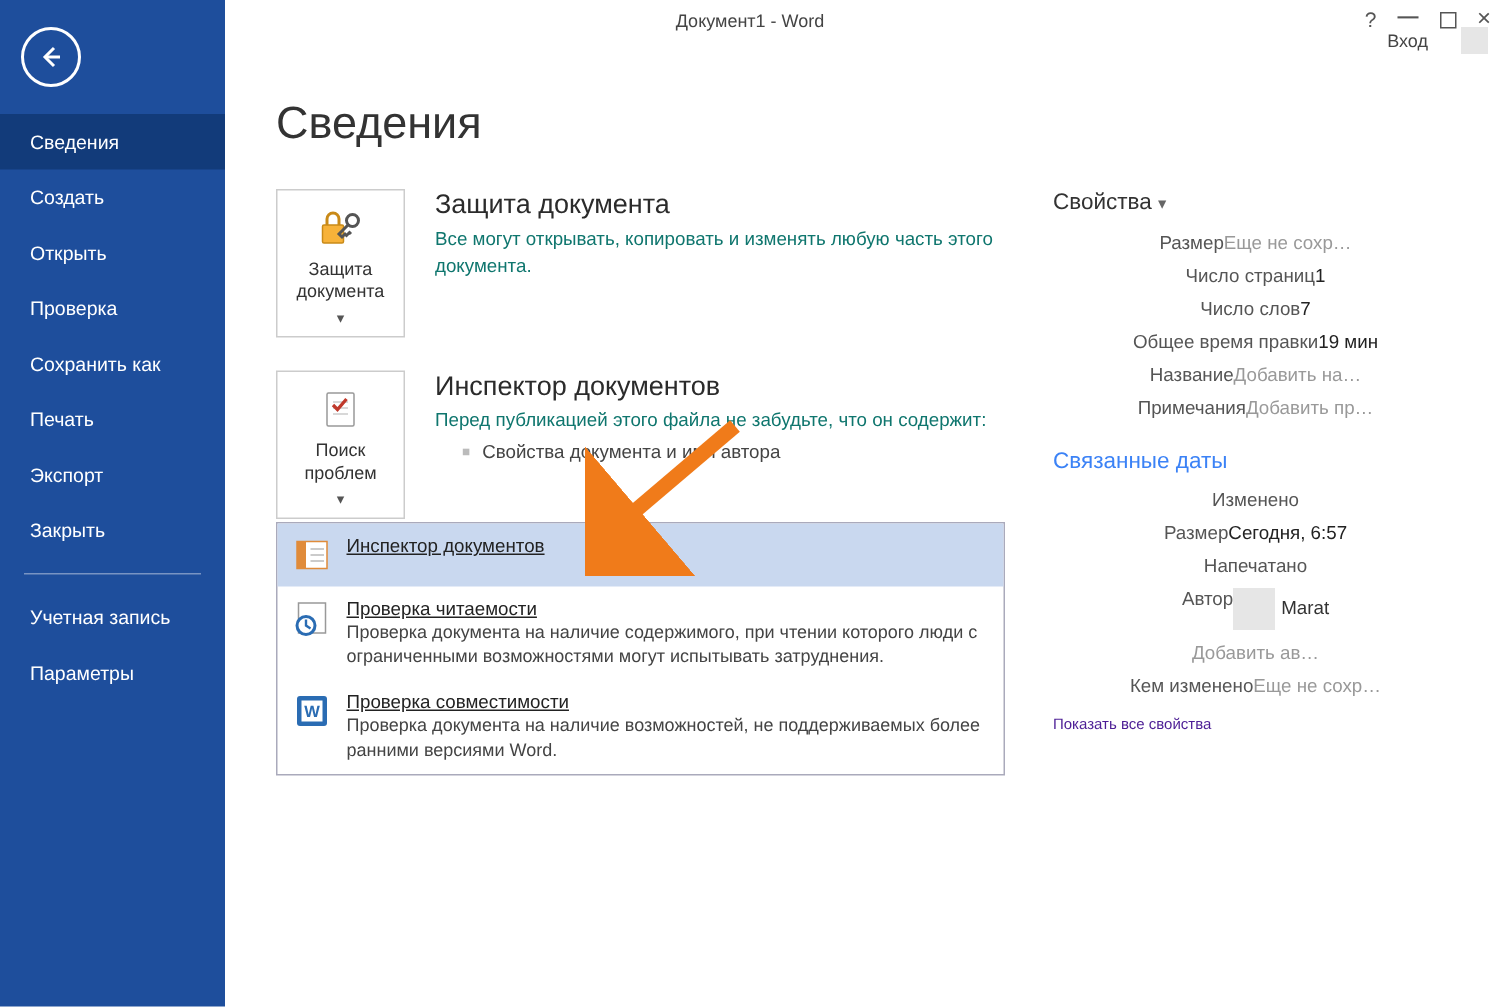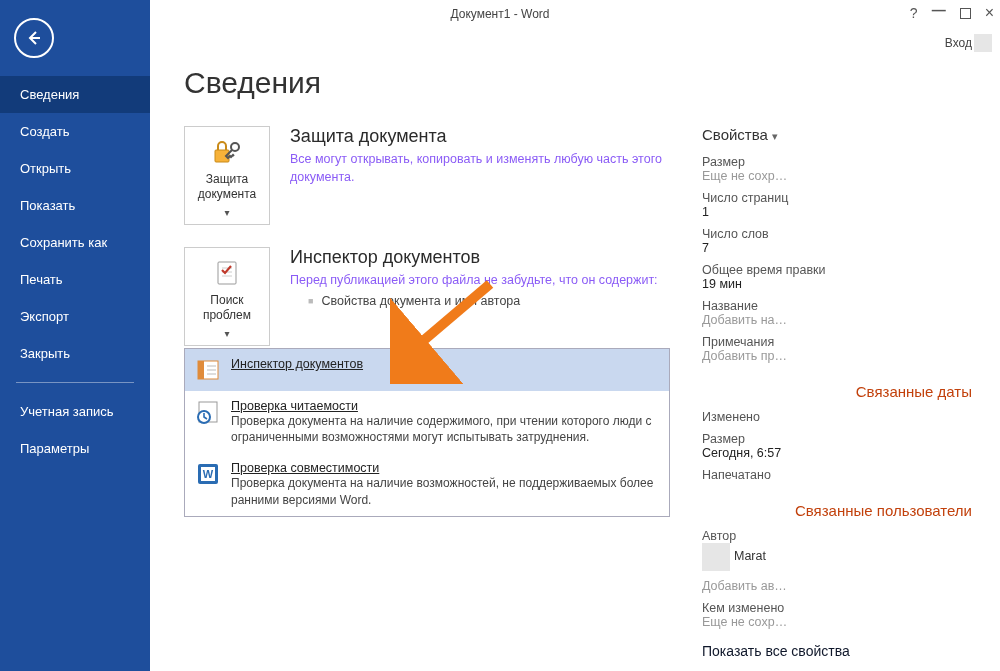--- a/index.html
+++ b/index.html
@@ -3,21 +3,21 @@
 <meta charset="utf-8">
 <style>
   * { margin: 0; padding: 0; box-sizing: border-box; font-family: "Segoe UI", Tahoma, sans-serif; }
   body { width: 1000px; height: 671px; overflow: hidden; background: #fff; position: relative; }
 
   
   .titlebar { height: 28px; display: flex; align-items: center; justify-content: center; position: relative; }
   .titlebar-title { font-size: 12px; color: #444; }
   .titlebar-controls { position: absolute; right: 6px; top: 4px; display: flex; gap: 14px; align-items: center; color: #555; font-size: 14px; }
   .titlebar-controls span { cursor: pointer; }
-  .login-row { position: absolute; right: 8px; top: 34px; display: flex; align-items: center; gap: 2px; font-size: 12px; color: #444; }
+  .login-row { position: absolute; right: 8px; top: 18px; display: flex; align-items: center; gap: 22px; font-size: 12px; color: #444; }
   .avatar-small { width: 18px; height: 18px; background: #e6e6e6; display:inline-block; }
 
   
   .sidebar { position: absolute; left: 0; top: 0; bottom: 0; width: 150px; background: #1e4e9c; color: #fff; }
   .back-btn { width: 40px; height: 40px; border: 2px solid #fff; border-radius: 50%; margin: 18px 0 18px 14px; display: flex; align-items: center; justify-content: center; cursor: pointer; }
   .side-item { padding: 11px 20px; font-size: 13px; cursor: pointer; }
   .side-item.active { background: #123b7a; }
   .side-sep { border-top: 1px solid rgba(255,255,255,.4); margin: 10px 16px; }
 
   
@@ -28,41 +28,41 @@
   .left-col { flex: 1.25; }
   .right-col { width: 270px; font-size: 12.5px; color: #333; }
 
   .section { display: flex; gap: 20px; margin-bottom: 22px; }
   .tile { width: 86px; text-align: center; border: 1px solid #ccc; padding: 8px 4px 4px; cursor: pointer; background:#fff;}
   .tile .icon-box { height: 34px; display:flex; align-items:center; justify-content:center; }
   .tile-label { font-size: 12px; color: #333; line-height:1.25; margin-top:3px;}
   .tile-caret { font-size:10px; color:#555; }
   .section-body { flex: 1; }
   .section-title { font-size: 18px; color: #2b2b2b; margin-bottom: 4px; }
-  .section-desc { font-size: 12.5px; color: #8b5cf6; line-height: 1.4; }
+  .section-desc { font-size: 12.5px; color: #0f766e; line-height: 1.4; }
   .bullet { margin-left: 18px; margin-top:4px; font-size:12.5px; color:#444;}
   .bullet::before{content:"■"; color:#bbb; font-size:9px; margin-right:8px; position:relative; top:-1px;}
 
   
   .popup { border: 1px solid #aab; background:#fff; }
   .popup-item { display:flex; gap:10px; padding:8px 10px; align-items:flex-start;}
   .popup-item.sel { background:#c9d8ef; }
   .popup-item .pi-icon { width:26px; height:26px; flex-shrink:0; display:flex; align-items:center; justify-content:center;}
   .pi-title { font-size:12.5px; text-decoration: underline; color:#222; }
   .pi-desc { font-size:12px; color:#444; line-height:1.35; }
 
   
   .prop-head { font-size:15px; color:#333; margin-bottom:8px; }
   .prop-head .caret { font-size:11px; color:#666; }
-  .prop-row { display:flex; justify-content:center; padding:4px 0;flex-direction:column; }
+  .prop-row { display:flex; justify-content:center; padding:4px 0; }
   .prop-label { color:#555; }
   .prop-val { color:#222; }
   .prop-val.muted { color:#999; }
-  .subhead { font-size:15px; color:#c2410c; margin:16px 0 6px;text-align:right; }
-  .link { color:#0f172a; cursor:pointer; font-size:14px; margin-top:10px; display:inline-block;}
+  .subhead { font-size:15px; color:#3b82f6; margin:16px 0 6px; }
+  .link { color:#4c1d95; cursor:pointer; font-size:10px; margin-top:10px; display:inline-block;}
   .avatar-med { width:28px; height:28px; background:#e6e6e6; display:inline-block; vertical-align:middle; margin-right:4px;}
 
   
   .arrow { position:absolute; left:240px; top:224px; pointer-events:none;}
 </style>
 </head>
 <body>
 
 <div class="titlebar">
   <span class="titlebar-title">Документ1 - Word</span>
@@ -82,21 +82,21 @@
   <div class="back-btn">
     <svg width="20" height="20" viewBox="0 0 20 20">
         <path d="M12 4l-6 6 6 6" fill="none" stroke="#fff" stroke-width="2"></path>
         <path d="M6 10h10" stroke="#fff" stroke-width="2"></path>
       </svg>
   </div>
   <div id="side-items">
       <div class="side-item active">Сведения</div>
       <div class="side-item">Создать</div>
       <div class="side-item">Открыть</div>
-      <div class="side-item">Показать</div>
+      <div class="side-item">Проверка</div>
       <div class="side-item">Сохранить как</div>
       <div class="side-item">Печать</div>
       <div class="side-item">Экспорт</div>
       <div class="side-item">Закрыть</div>
       <div class="side-sep"></div>
       <div class="side-item">Учетная запись</div>
       <div class="side-item">Параметры</div>
     </div>
 </div>
 
@@ -227,21 +227,20 @@
           <div class="prop-row">
             <span class="prop-label">Размер</span>
             <span class="prop-val">Сегодня, 6:57</span>
           </div>
           <div class="prop-row">
             <span class="prop-label">Напечатано</span>
             <span class="prop-val"></span>
           </div>
         </div>
 
-      <div class="subhead">Связанные пользователи</div>
       <div class="prop-row">
         <span class="prop-label">Автор</span>
         <span>
           <span class="avatar-med"></span><span>Marat</span>
         </span>
       </div>
       <div class="prop-row">
           <span></span>
           <span class="prop-val muted">Добавить ав…</span>
         </div>

